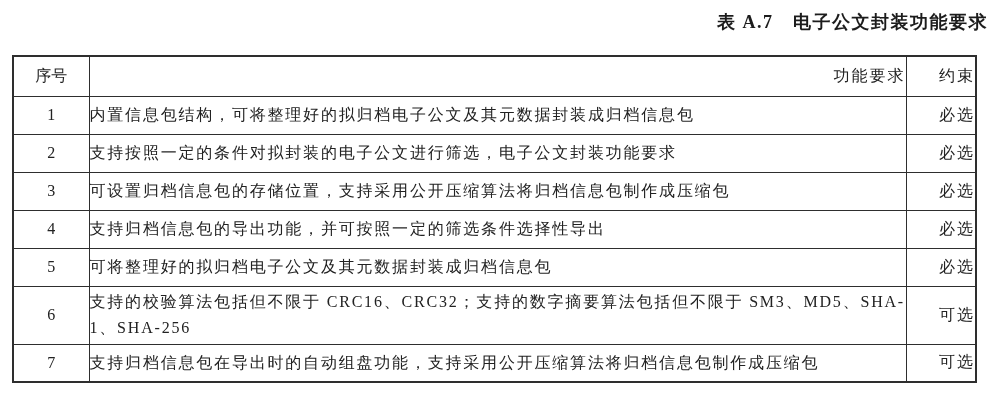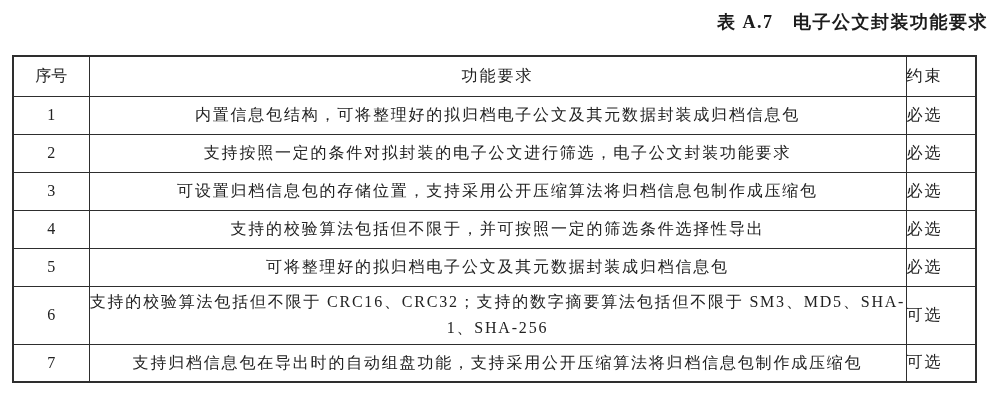--- a/index.html
+++ b/index.html
@@ -36,27 +36,27 @@
       padding: 0;
     }
     .req-table thead tr { height: 40px; }
     .req-table tbody tr { height: 38px; }
     .req-table tbody tr.tall { height: 58px; }
     col.col-no  { width: 76px; }
     col.col-req { width: 817px; }
     col.col-con { width: 70px; }
     .cell-no  { text-align: center; }
     .cell-req {
-      text-align: center;
+      text-align: left;
       padding: 4px 14px;
       letter-spacing: 1.8px;
       line-height: 1.6;
     }
-    th.cell-req { text-align: center; letter-spacing: 2px; padding: 0; }
-    .cell-con { text-align: left; letter-spacing: 2px; }
+    th.cell-req { text-align: right; letter-spacing: 2px; padding: 0; }
+    .cell-con { text-align: right; letter-spacing: 2px; }
   </style>
 </head>
 <body>
 
 <div class="doc-title">表 A.7　电子公文封装功能要求</div>
 
 <table class="req-table">
   <colgroup>
     <col class="col-no">
     <col class="col-req">
@@ -80,21 +80,21 @@
       <td class="cell-req">支持按照一定的条件对拟封装的电子公文进行筛选，电子公文封装功能要求</td>
       <td class="cell-con">必选</td>
     </tr>
     <tr>
       <td class="cell-no">3</td>
       <td class="cell-req">可设置归档信息包的存储位置，支持采用公开压缩算法将归档信息包制作成压缩包</td>
       <td class="cell-con">必选</td>
     </tr>
     <tr>
       <td class="cell-no">4</td>
-      <td class="cell-req">支持的校验算法包括但不限于，并可按照一定的筛选条件选择性导出</td>
+      <td class="cell-req">支持归档信息包的导出功能，并可按照一定的筛选条件选择性导出</td>
       <td class="cell-con">必选</td>
     </tr>
     <tr>
       <td class="cell-no">5</td>
       <td class="cell-req">可将整理好的拟归档电子公文及其元数据封装成归档信息包</td>
       <td class="cell-con">必选</td>
     </tr>
     <tr class="tall">
       <td class="cell-no">6</td>
       <td class="cell-req">支持的校验算法包括但不限于 CRC16、CRC32；支持的数字摘要算法包括但不限于 SM3、MD5、SHA-1、SHA-256</td>

